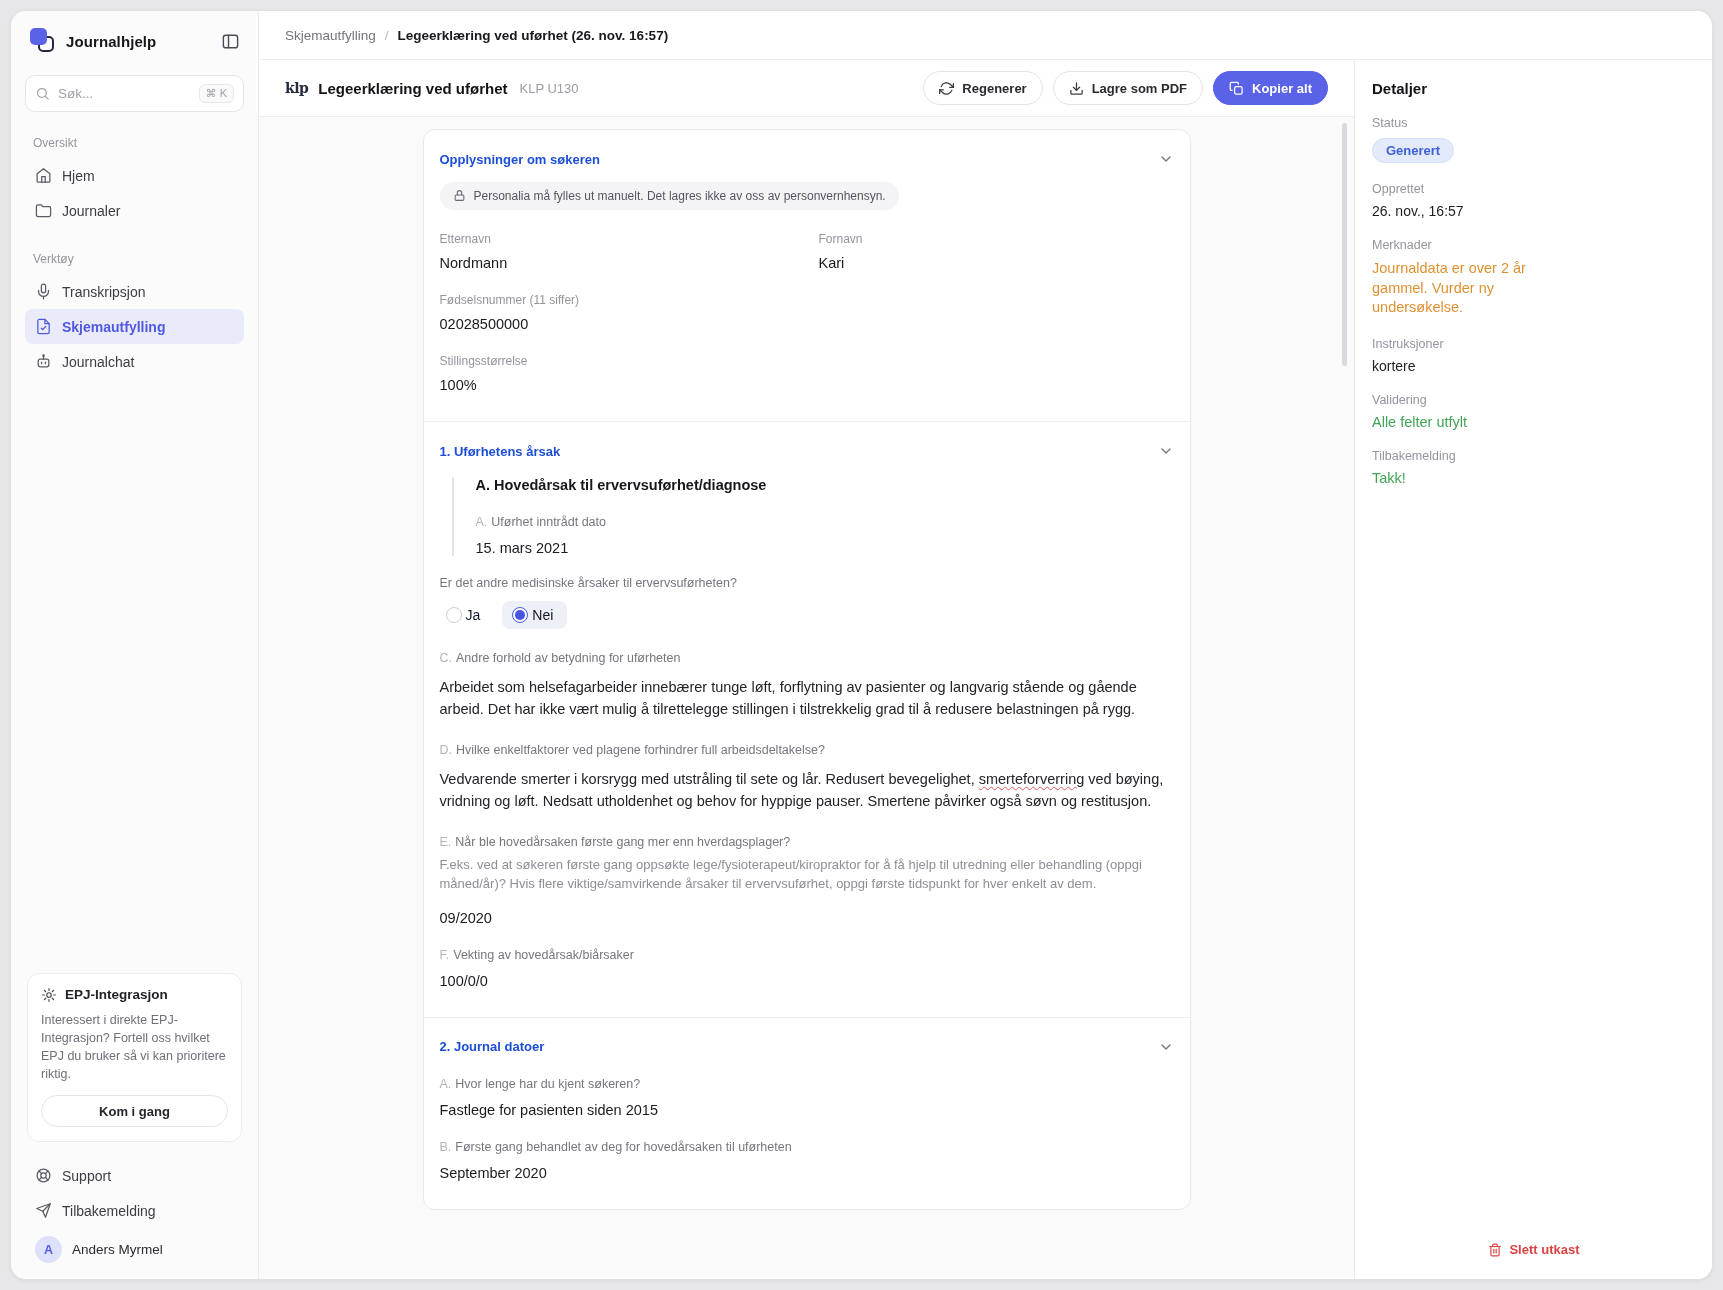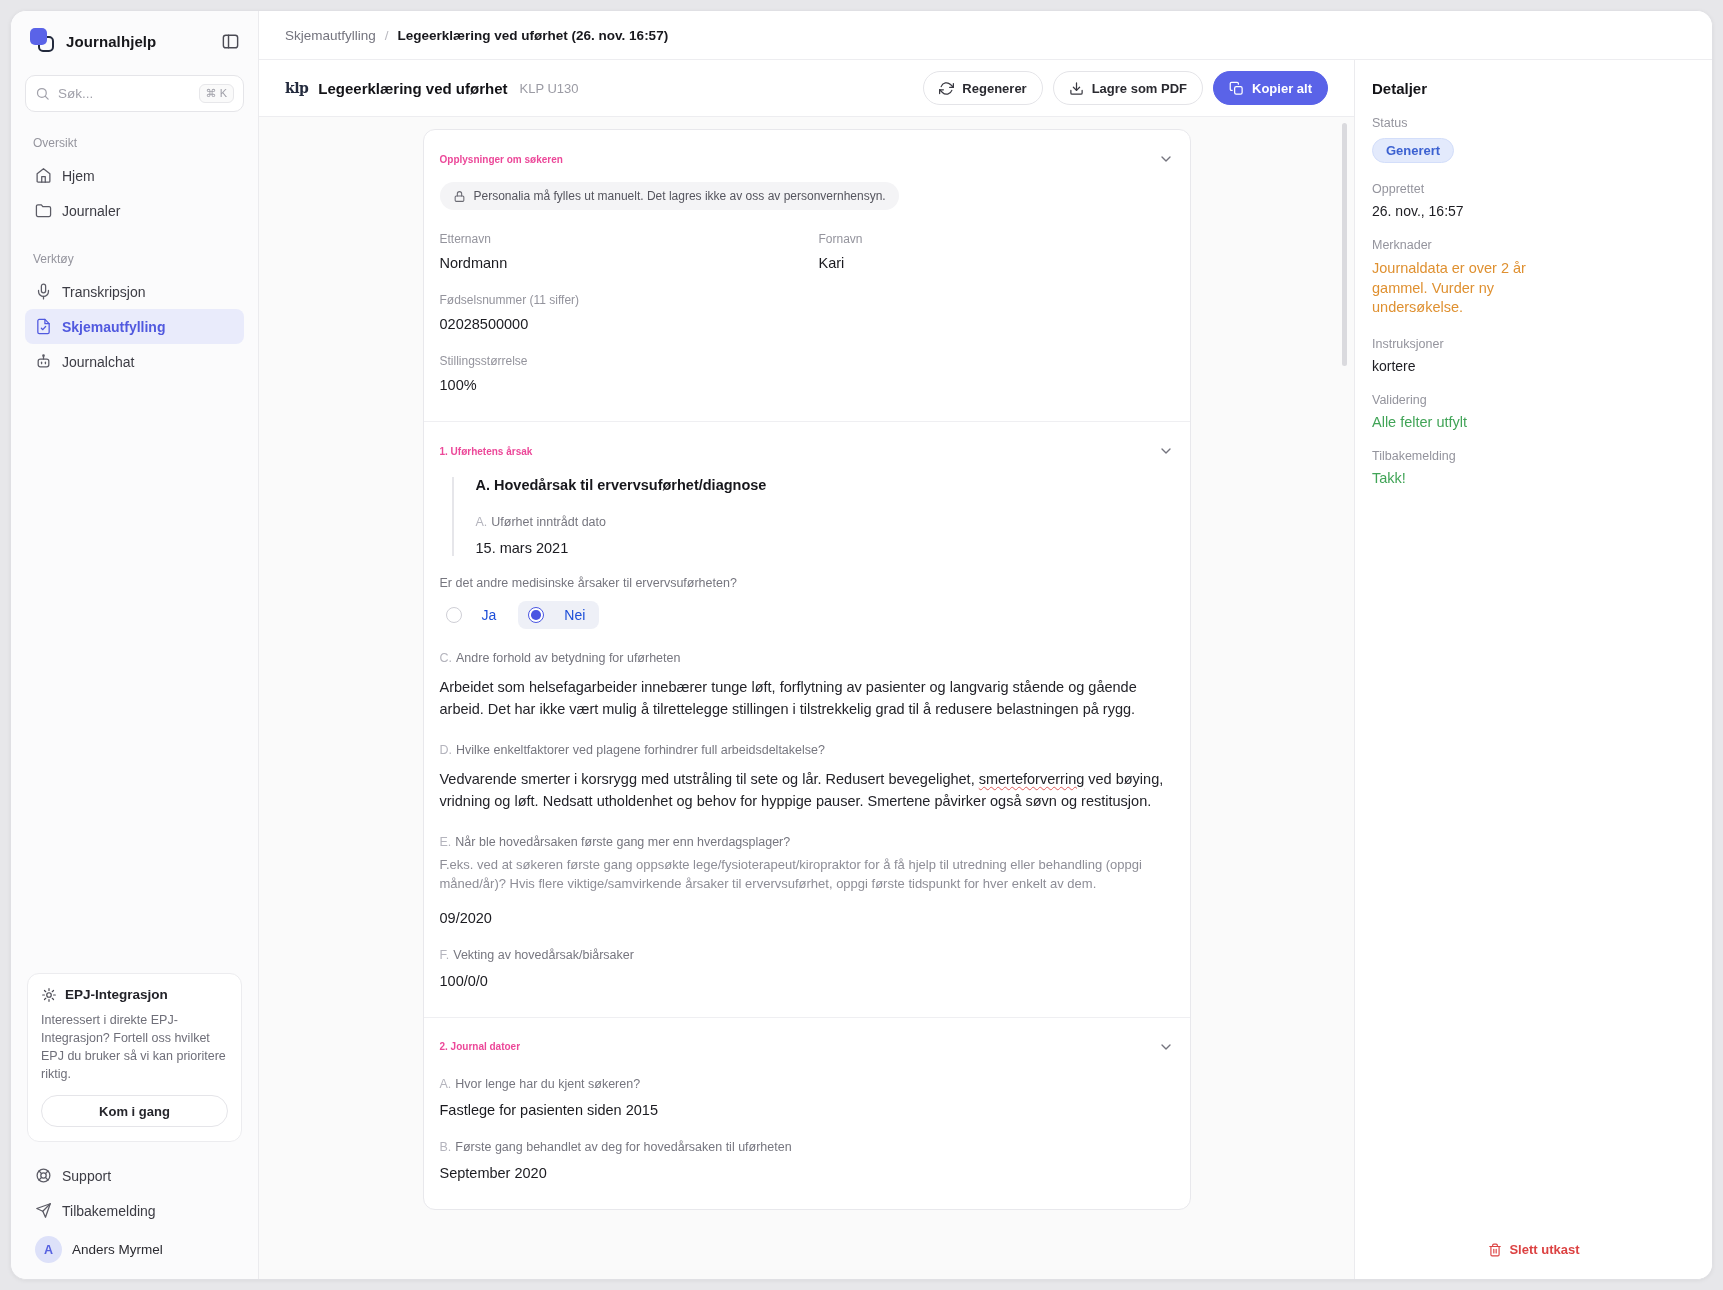--- a/index.html
+++ b/index.html
@@ -64,40 +64,40 @@
   .btn .ic { color:#3a3a42; }
   .btn.primary { background:#5a63e8; border-color:#5a63e8; color:#fff;text-align:right; }
   .btn.primary .ic { color:#fff; }
 
   .scroll-area { flex:1; background:#fafafa; overflow:hidden; position:relative; padding-top:12px; }
   .scroll-thumb { position:absolute; top:6px; right:7px; width:5px; height:243px; border-radius:3px; background:#dadade; }
   .card { width:768px; margin:0 auto; background:#fff; border:1px solid #e8e8ec; border-radius:12px; }
   .form-section { padding:21px 16px 28px; }
   .form-section + .form-section { border-top:1px solid #efeff2; }
   .section-head { display:flex; align-items:center; justify-content:space-between; }
-  .section-title { font-size:10px; font-weight:700; color:#ec4899; }
+  .section-title { font-size:13px; font-weight:700; color:#1d4ed8; }
   .chev { color:#74747e; cursor:pointer; display:flex; }
-  .privacy-pill { display:inline-flex; align-items:flex-end; gap:8px; background:#f4f4f6; border-radius:999px;
+  .privacy-pill { display:inline-flex; align-items:flex-start; gap:8px; background:#f4f4f6; border-radius:999px;
                   padding:7px 13px; font-size:12px; color:#55555e; margin-top:15px; }
   .privacy-pill .ic { color:#6b6b74; }
   .grid2 { display:grid; grid-template-columns:1fr 1fr; column-gap:24px; }
   .f-label { display:block; font-size:12px; color:#94949d; margin-top:22px; }
   .f-value { display:block; font-size:14.5px; color:#1b1b20; margin-top:9px; }
   .subsection { margin-top:18px; border-left:2px solid #e6e6ea; padding-left:22px; margin-left:12px; }
   .sub-title { font-size:14.5px; font-weight:700; color:#17171c; }
   .q-label { font-size:12.5px; margin-top:22px; }
   .q-prefix { color:#b4b4bd; margin-right:4px; }
   .q-text { color:#76767f; }
   .q-value { font-size:14.5px; color:#1b1b20; margin-top:11px; }
   .para { font-size:14.5px; color:#232329; line-height:1.55; margin-top:11px; }
   .squiggle { text-decoration:underline; text-decoration-style:wavy; text-decoration-color:#e05a5a;
               text-decoration-thickness:1px; text-underline-offset:2px; }
   .radio-q { font-size:12.5px; color:#76767f; margin-top:20px; }
   .radio-row { display:flex; align-items:center; gap:10px; margin-top:11px; }
-  .radio-opt { display:flex; gap:20px; font-size:14px; color:#1d4ed8;
+  .radio-opt { display:flex; gap:4px; font-size:14px; color:#0f172a;
                padding:6px 12px 6px 6px; border-radius:8px; cursor:pointer; }
   .radio-opt.selected { background:#eef0f7; padding:6px 14px 6px 10px; }
   .r-circle { width:16px; height:16px; border-radius:50%; border:1.6px solid #cfcfd6; background:#fff; }
   .radio-opt.selected .r-circle { border:1.8px solid #4a56e2; position:relative; }
   .radio-opt.selected .r-circle::after { content:""; position:absolute; inset:2.2px; border-radius:50%; background:#4a56e2; }
   .helper { font-size:13px; color:#8e8e97; line-height:1.45; margin-top:7px; }
 
   
   .details { width:358px; flex:0 0 358px; border-left:1px solid #ebebee; background:#fff;
              display:flex; flex-direction:column; padding:20px 16px 16px 17px; }

